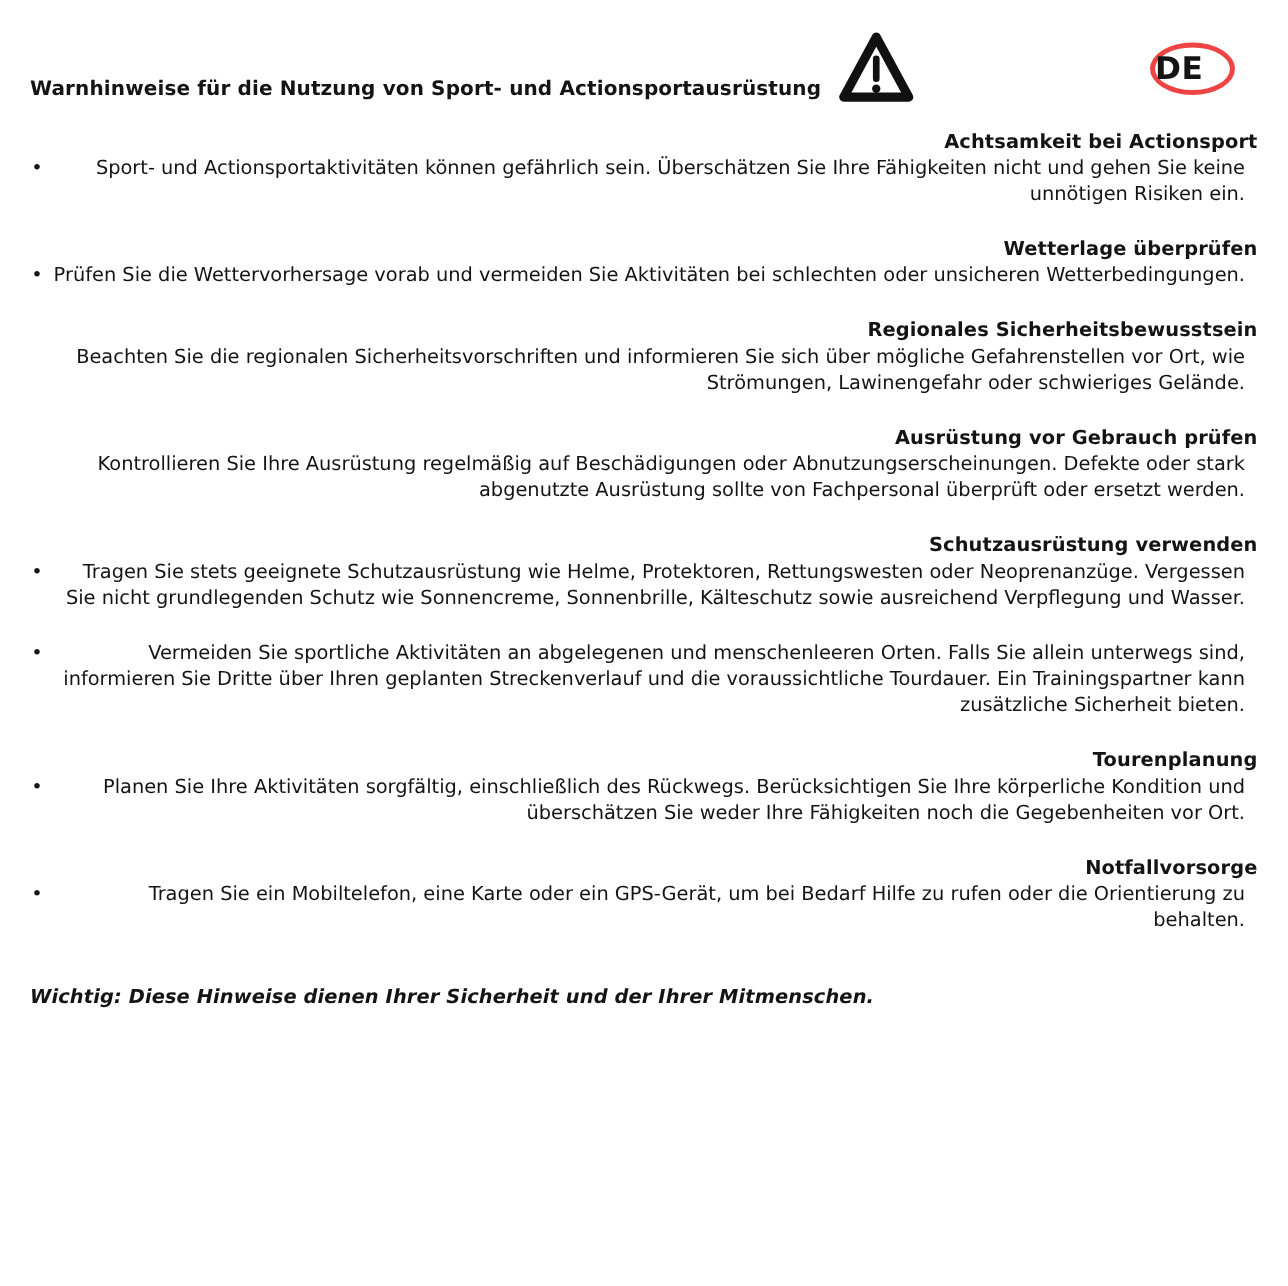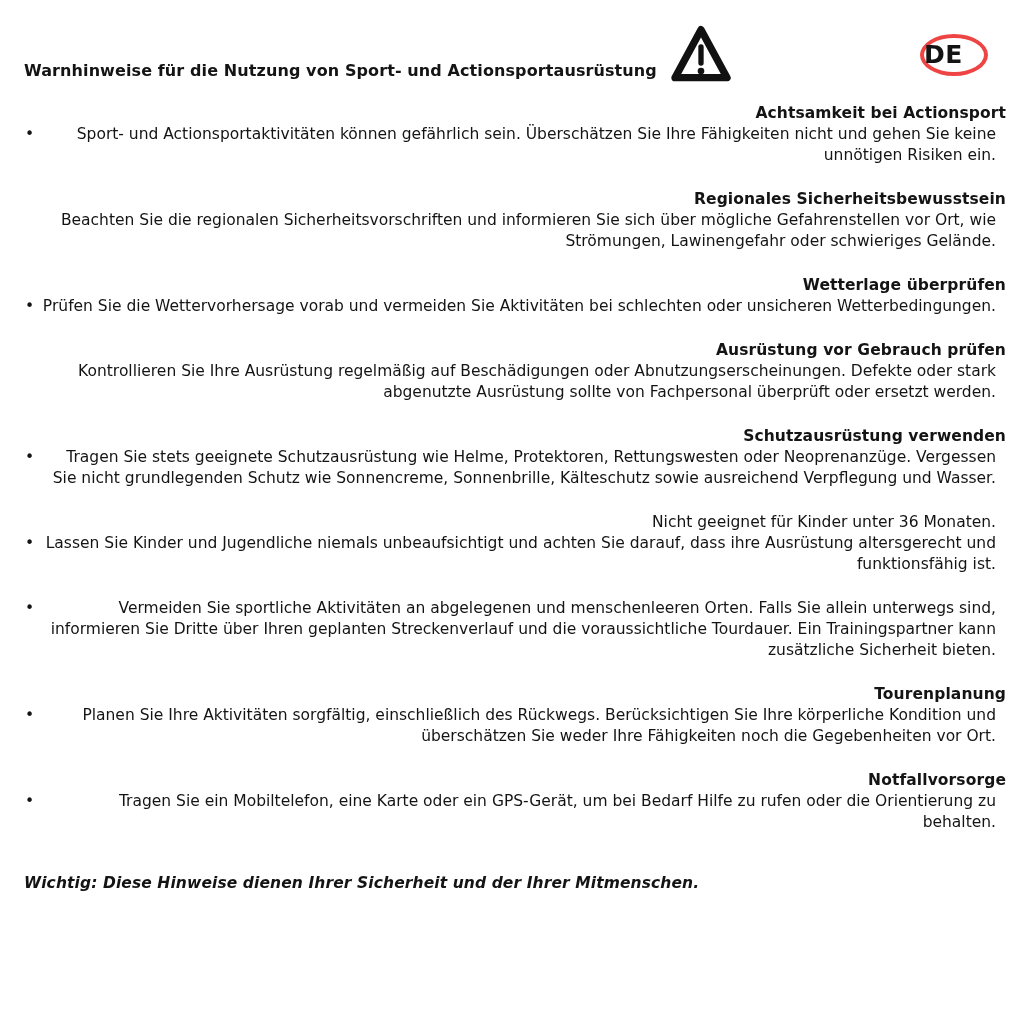--- a/index.html
+++ b/index.html
@@ -107,53 +107,48 @@
 
   <div class="main" id="sections">
   <section class="section">
     <h2 class="s-head">Achtsamkeit bei Actionsport</h2>
     <div class="s-items">
   <div class="item bullet"><span class="item-text">Sport- und Actionsportaktivitäten können gefährlich sein. Überschätzen Sie Ihre Fähigkeiten nicht und gehen Sie keine unnötigen Risiken ein.</span></div>
 </div>
   </section>
 
   <section class="section">
-    <h2 class="s-head">Regionales Sicherheitsbewusstsein</h2>
+    <h2 class="s-head">Wetterlage überprüfen</h2>
     <div class="s-items">
-  <div class="item plain"><span class="item-text">Beachten Sie die regionalen Sicherheitsvorschriften und informieren Sie sich über mögliche Gefahrenstellen vor Ort, wie Strömungen, Lawinengefahr oder schwieriges Gelände.</span></div>
+  <div class="item bullet"><span class="item-text">Prüfen Sie die Wettervorhersage vorab und vermeiden Sie Aktivitäten bei schlechten oder unsicheren Wetterbedingungen.</span></div>
 </div>
   </section>
 
   <section class="section">
-    <h2 class="s-head">Wetterlage überprüfen</h2>
+    <h2 class="s-head">Regionales Sicherheitsbewusstsein</h2>
     <div class="s-items">
-  <div class="item bullet"><span class="item-text">Prüfen Sie die Wettervorhersage vorab und vermeiden Sie Aktivitäten bei schlechten oder unsicheren Wetterbedingungen.</span></div>
+  <div class="item plain"><span class="item-text">Beachten Sie die regionalen Sicherheitsvorschriften und informieren Sie sich über mögliche Gefahrenstellen vor Ort, wie Strömungen, Lawinengefahr oder schwieriges Gelände.</span></div>
 </div>
   </section>
 
   <section class="section">
     <h2 class="s-head">Ausrüstung vor Gebrauch prüfen</h2>
     <div class="s-items">
   <div class="item plain"><span class="item-text">Kontrollieren Sie Ihre Ausrüstung regelmäßig auf Beschädigungen oder Abnutzungserscheinungen. Defekte oder stark abgenutzte Ausrüstung sollte von Fachpersonal überprüft oder ersetzt werden.</span></div>
 </div>
   </section>
 
   <section class="section">
     <h2 class="s-head">Schutzausrüstung verwenden</h2>
     <div class="s-items">
   <div class="item bullet"><span class="item-text">Tragen Sie stets geeignete Schutzausrüstung wie Helme, Protektoren, Rettungswesten oder Neoprenanzüge. Vergessen Sie nicht grundlegenden Schutz wie Sonnencreme, Sonnenbrille, Kälteschutz sowie ausreichend Verpflegung und Wasser.</span></div>
 </div>
   </section>
 
   <section class="section">
-    <div class="s-items">
-  <div class="item plain"><span class="item-text">Nicht geeignet für Kinder unter 36 Monaten.</span></div>
-
-  <div class="item bullet"><span class="item-text">Lassen Sie Kinder und Jugendliche niemals unbeaufsichtigt und achten Sie darauf, dass ihre Ausrüstung altersgerecht und funktionsfähig ist.</span></div>
-</div>
   </section>
 
   <section class="section">
     <div class="s-items">
   <div class="item bullet"><span class="item-text">Vermeiden Sie sportliche Aktivitäten an abgelegenen und menschenleeren Orten. Falls Sie allein unterwegs sind, informieren Sie Dritte über Ihren geplanten Streckenverlauf und die voraussichtliche Tourdauer. Ein Trainingspartner kann zusätzliche Sicherheit bieten.</span></div>
 </div>
   </section>
 
   <section class="section">
     <h2 class="s-head">Tourenplanung</h2>

